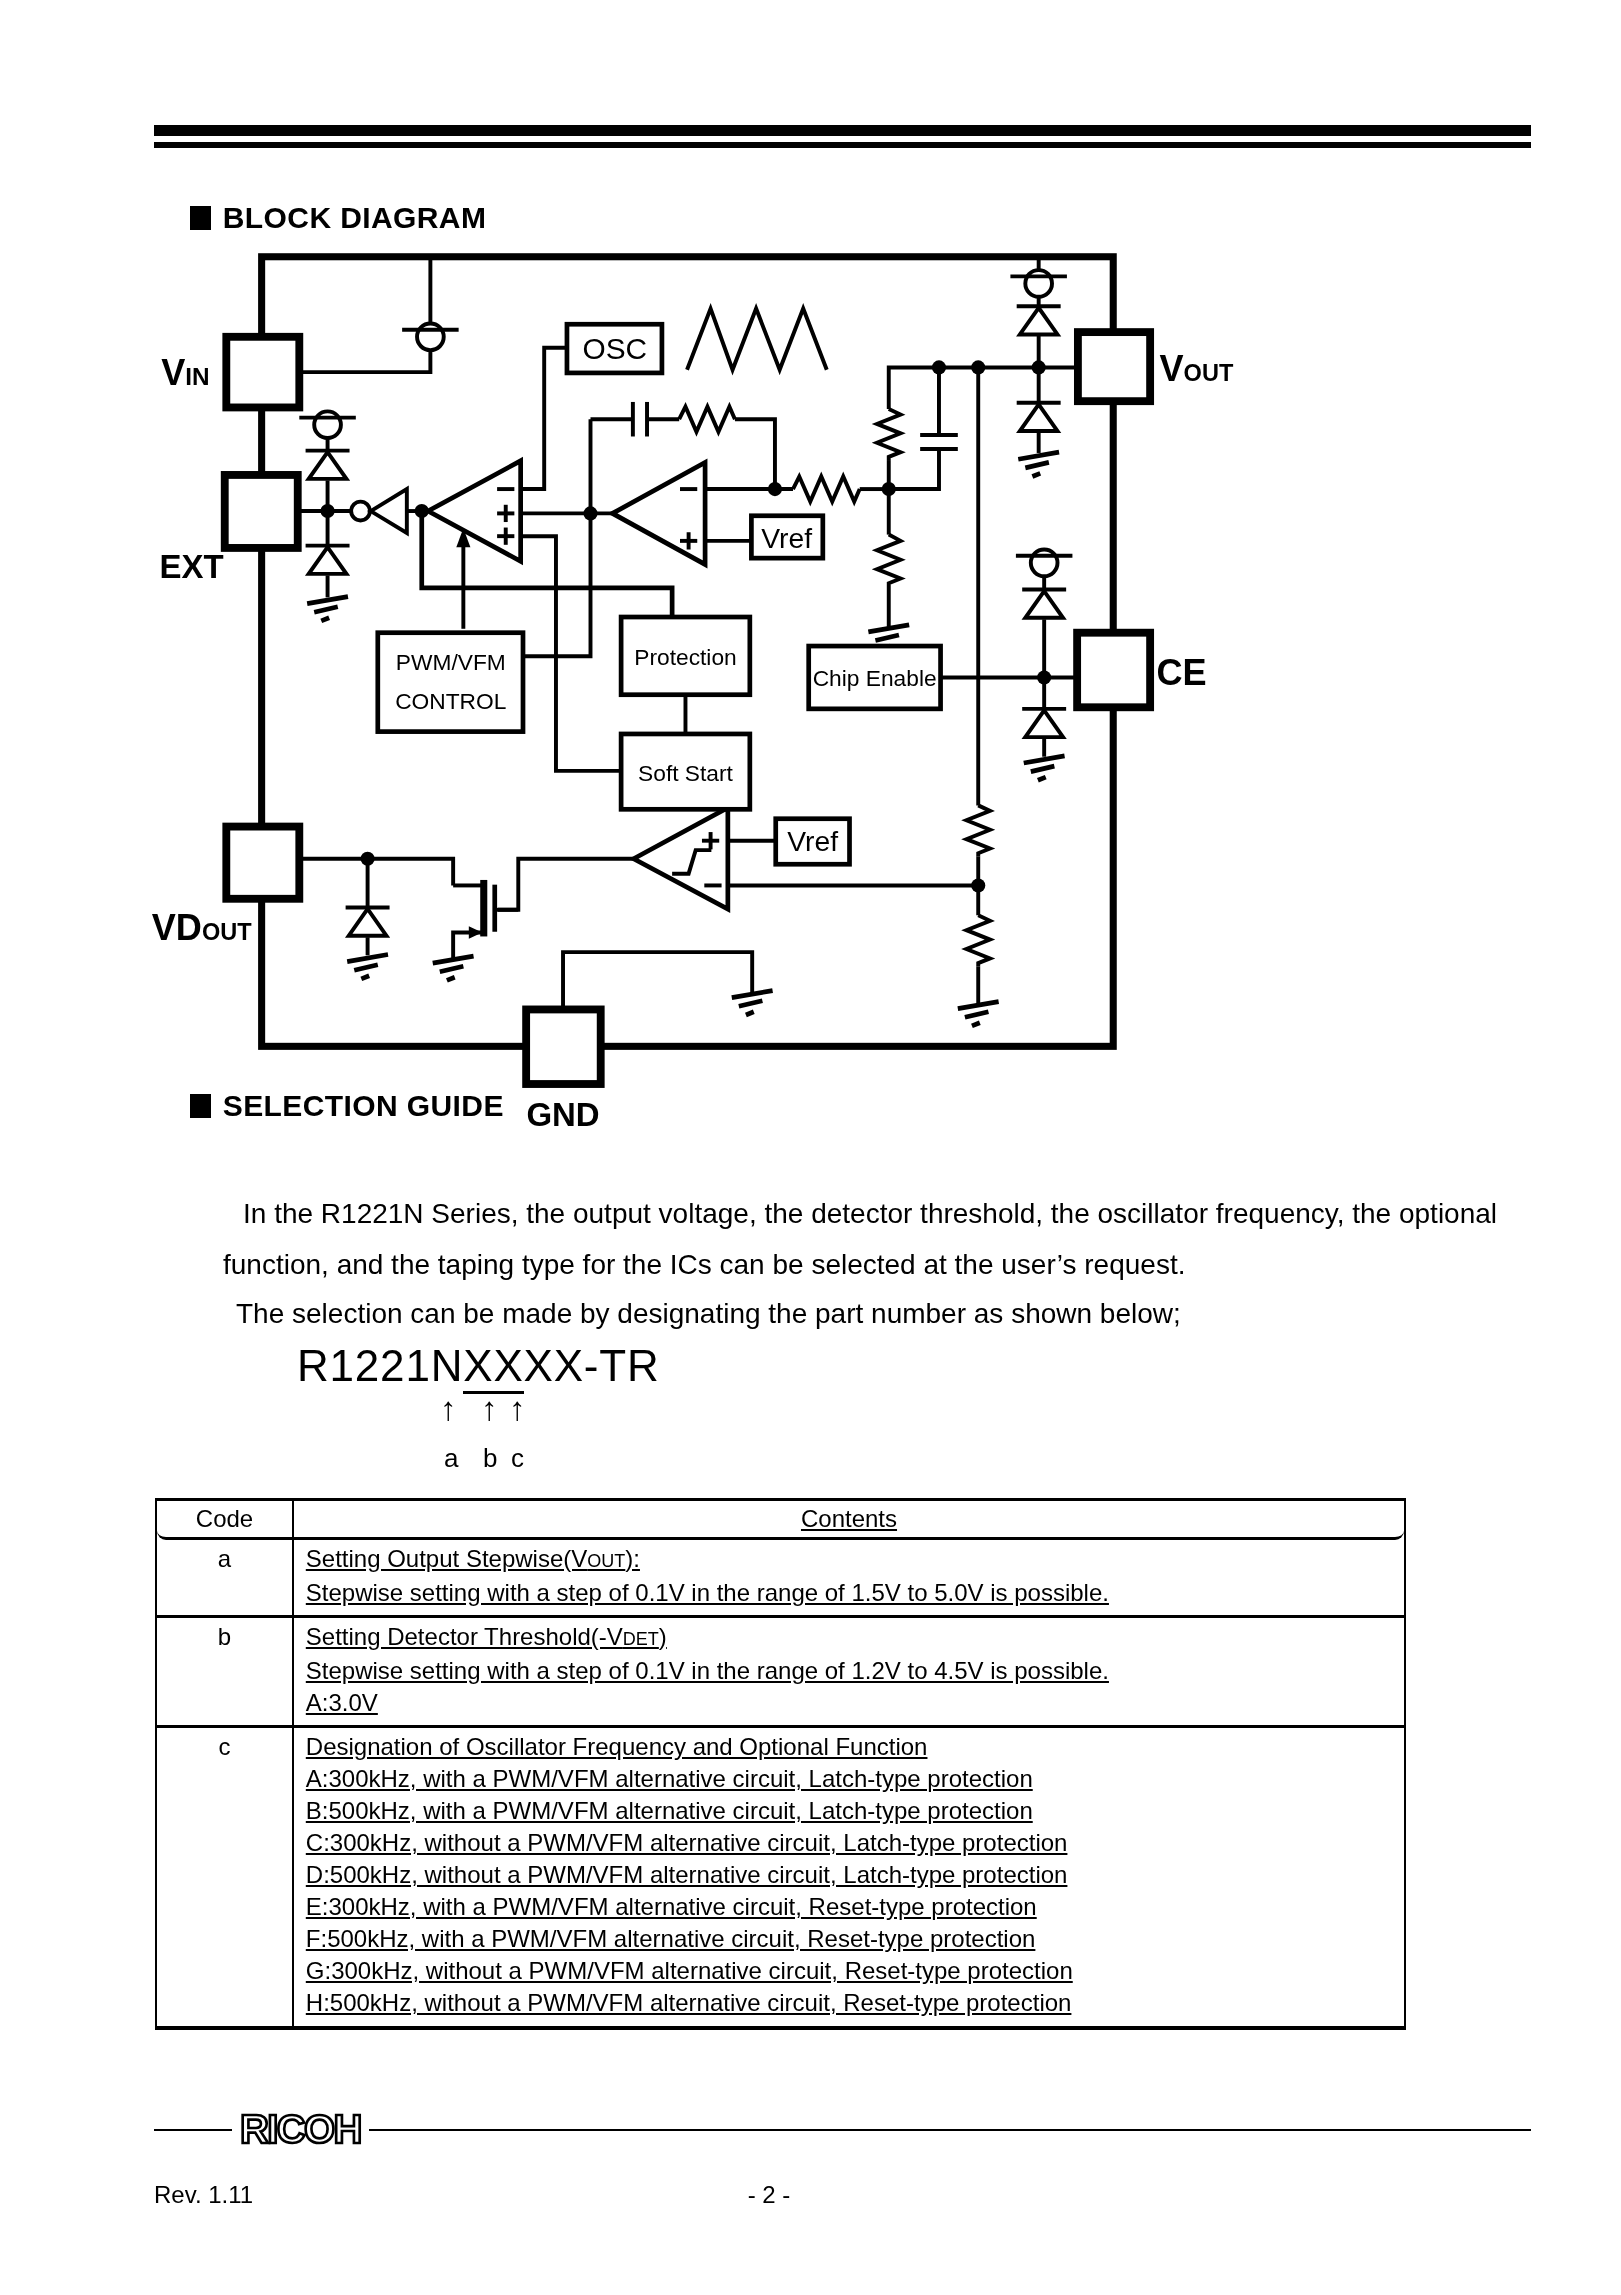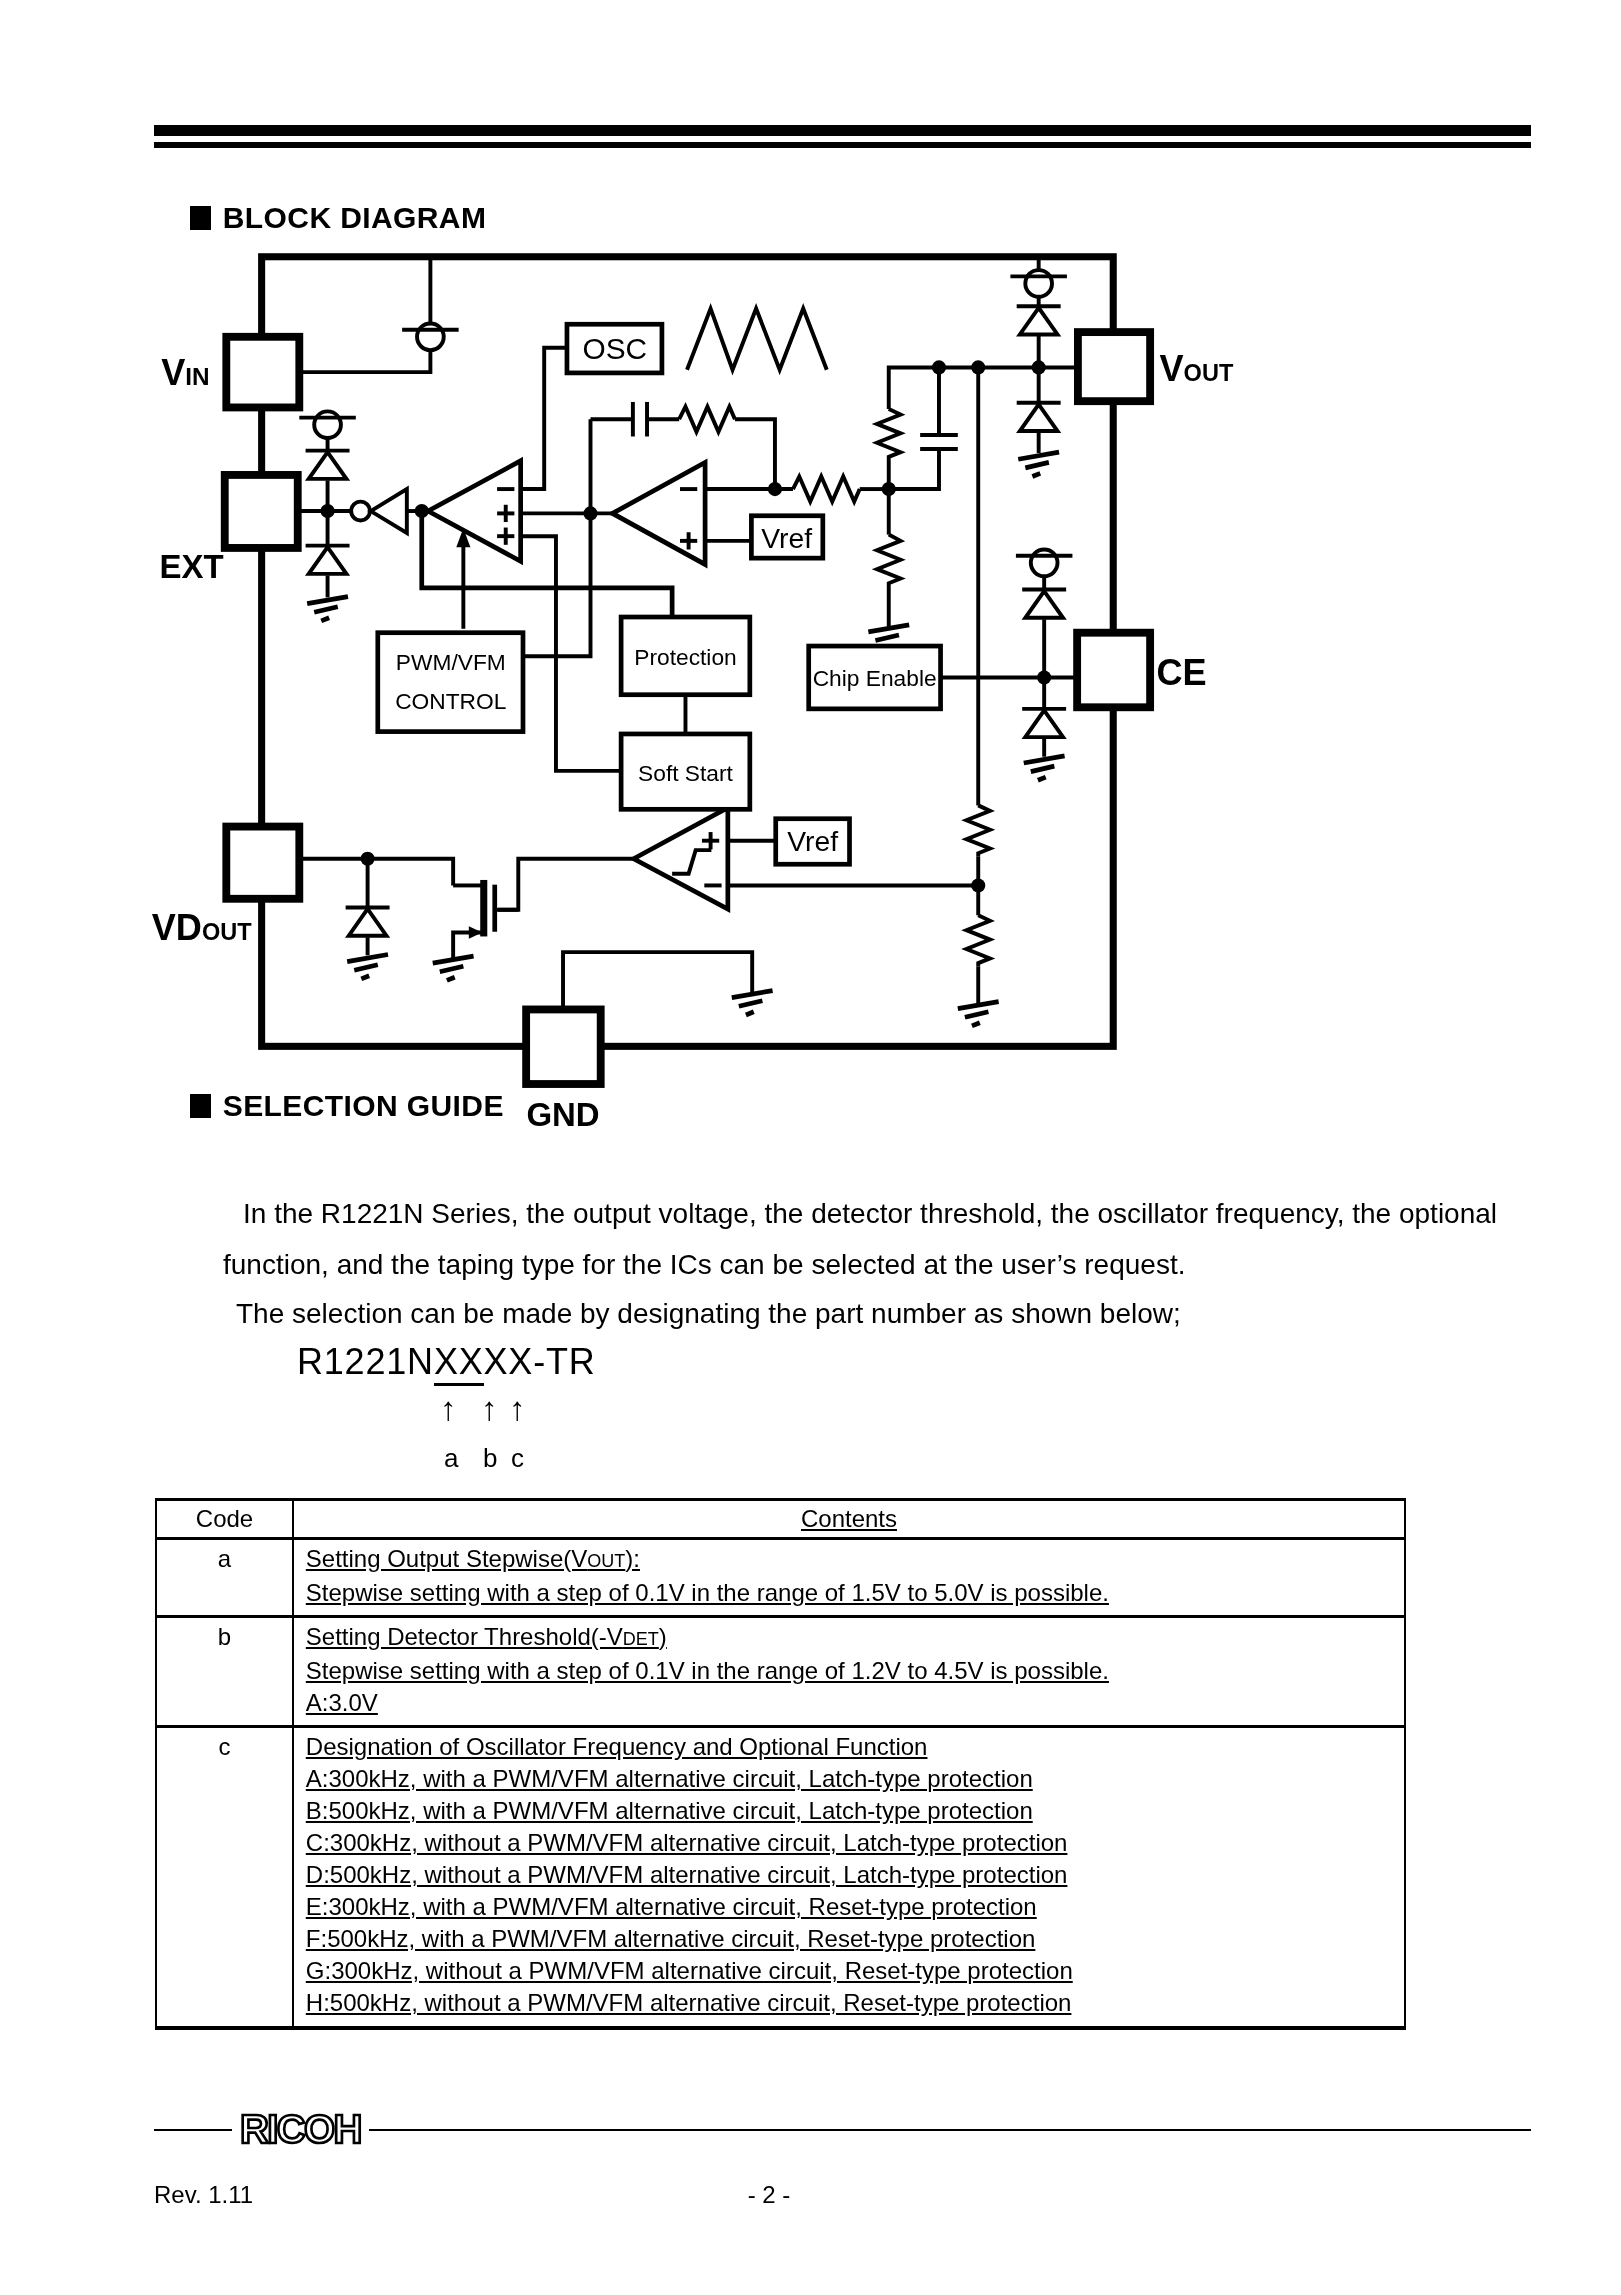--- a/index.html
+++ b/index.html
@@ -2,29 +2,29 @@
 <html style="font-size:12.6px"><head>
 <meta charset="utf-8">
 <style>
   html,body{margin:0;padding:0;background:#888;}
   .page{position:relative;width:1622px;height:2295px;background:#ffffff;
         font-family:"Liberation Sans",sans-serif;color:#000;overflow:hidden;}
   .rule{position:absolute;background:#000;}
   .h1{position:absolute;display:flex;align-items:center;font-size:30px;font-weight:bold;letter-spacing:0.4px;padding-left:36px;}
   .h1 .sq{width:21px;height:24px;background:#000;margin-right:11.8px;}
   .para{position:absolute;font-size:28px;white-space:nowrap;}
-  .partnum{position:absolute;left:297px;top:1341px;font-size:36px;letter-spacing:0.8px;white-space:nowrap;}
+  .partnum{position:absolute;left:297px;top:1341px;font-size:44px;letter-spacing:0.8px;white-space:nowrap;}
   .partnum .u{border-bottom:3.1px solid #000;padding-bottom:0.8px;}
   .arrow{position:absolute;font-size:33px;}
   .abc{position:absolute;font-size:26px;}
   .sel-table{position:absolute;left:155px;top:1498px;width:1247px;
              border:2.4px solid #000;border-top-width:3.9px;border-bottom-width:4.7px;font-size:24px;}
   .trow{display:flex;border-bottom:3.1px solid #000;}
   .trow:last-child{border-bottom:none;}
-  .thead{border-bottom:3.9px solid #000;}
+  .thead{border-bottom:3.9px solid #000;border-radius:9px;}
   .code-col{width:135px;border-right:2.4px solid #000;text-align:center;
             padding-top:3.1px;line-height:32px;flex:none;}
   .content-col{flex:1;padding:3.1px 0 6.3px 11.8px;line-height:32px;text-decoration:underline;}
   .thead .code-col{padding:3.9px 0 4.7px 0;line-height:27px;}
   .thead .content-col{padding:3.9px 0 4.7px 0;line-height:27px;text-align:center;}
   .subsm{font-size:18px;}
   .footline{position:absolute;left:154px;top:2129px;width:1377px;height:2.4px;background:#000;}
   .logo{position:absolute;left:232px;top:2104px;font-size:40px;font-weight:bold;
         letter-spacing:-1.6px;color:#fff;-webkit-text-stroke:2.7px #000;
         background:#fff;padding:0 7.9px;line-height:50px;z-index:2;}

